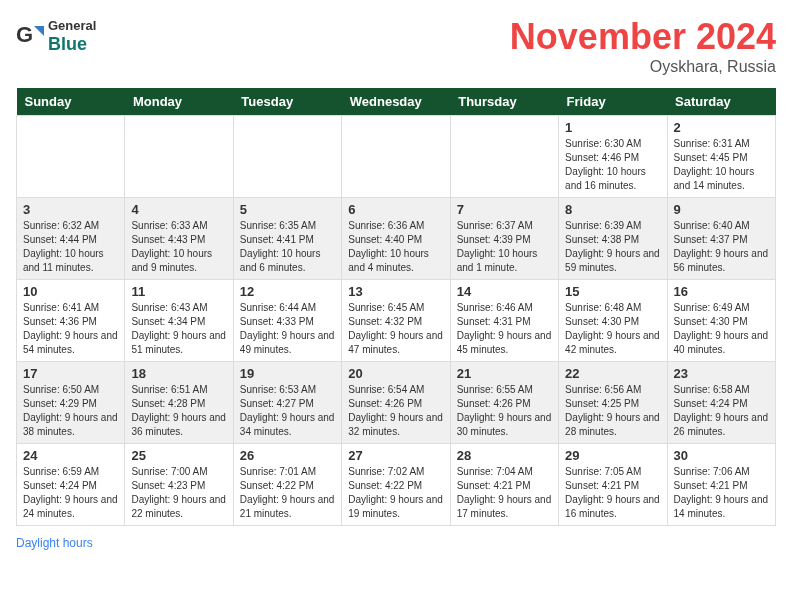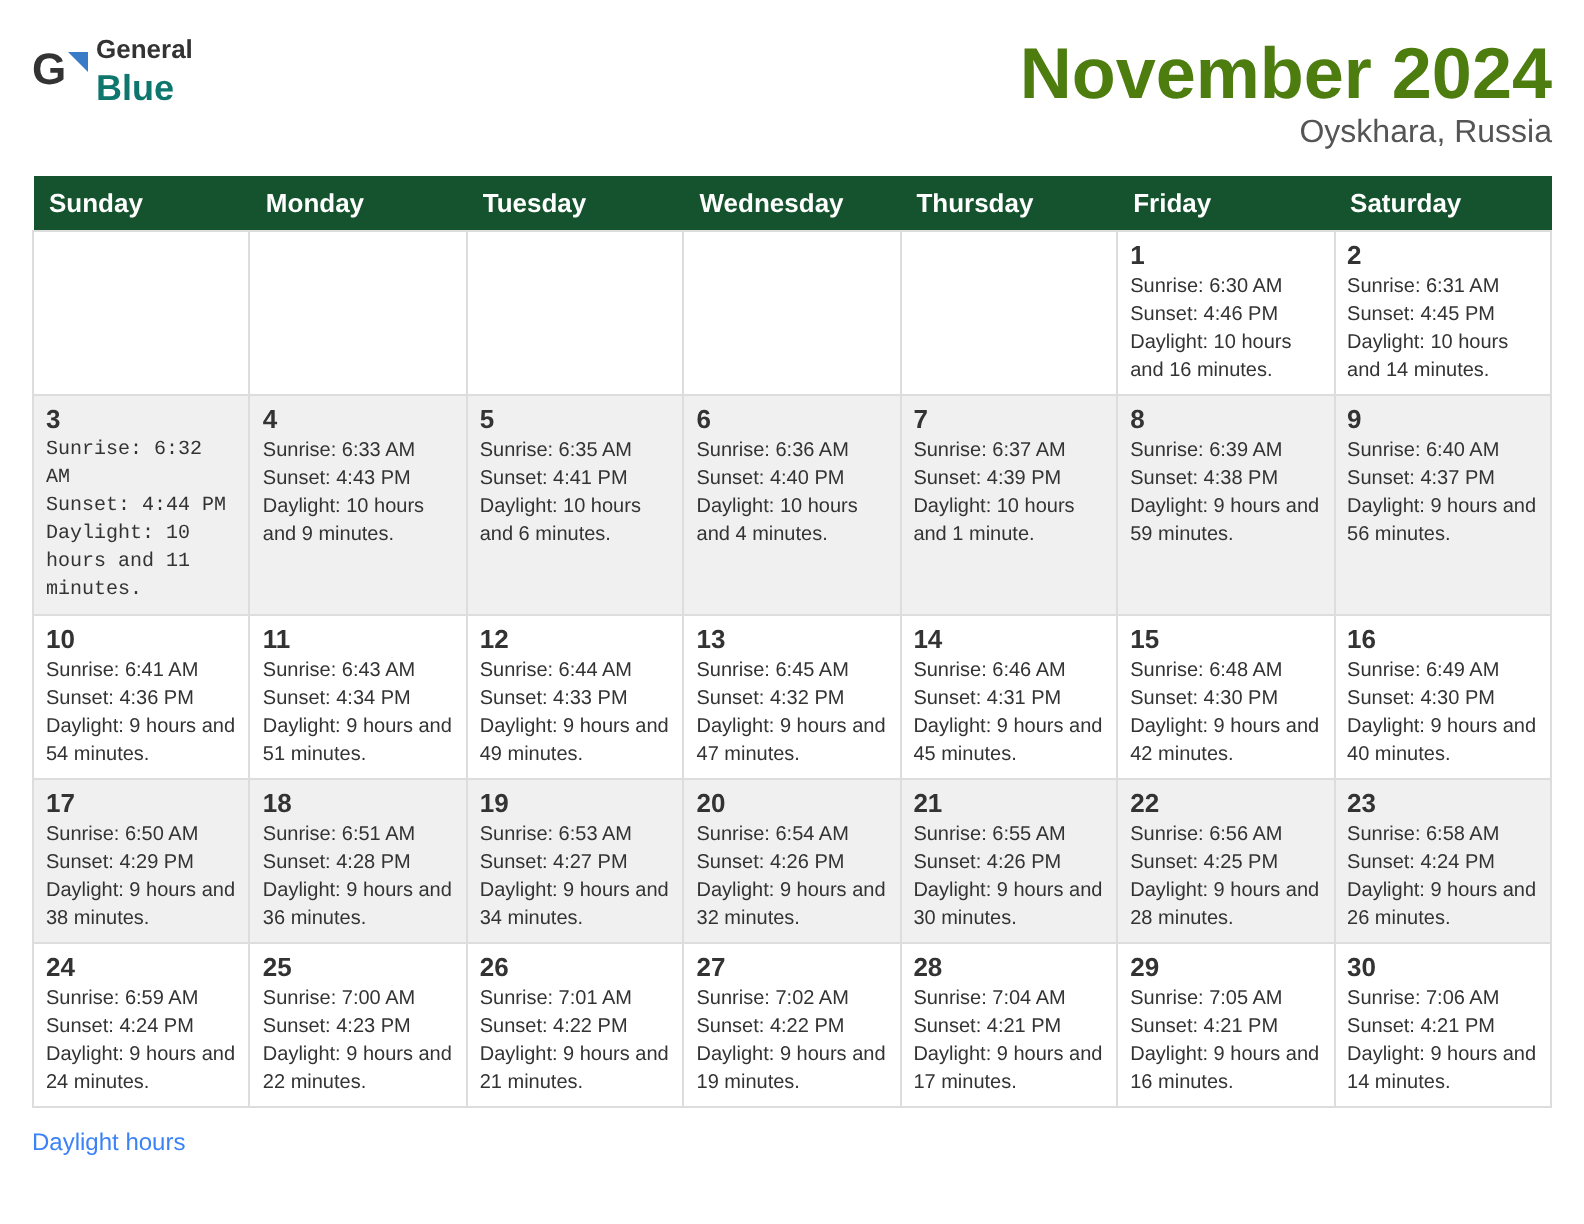--- a/index.html
+++ b/index.html
@@ -24,21 +24,21 @@
     .logo-icon {
       width: 28px;
       height: 28px;
     }
     .title-area {
       text-align: right;
     }
     .month-title {
       font-size: 36px;
       font-weight: bold;
-      color: #4d7c0f;
+      color: #ef4444;
     }
     .location-title {
       font-size: 16px;
       color: #555;
     }
     table {
       width: 100%;
       border-collapse: collapse;
       table-layout: fixed;
     }
@@ -132,21 +132,21 @@
         <td>
           <span class="day-num">2</span>
           <div class="day-info" style="white-space: pre-line;">Sunrise: 6:31 AM
 Sunset: 4:45 PM
 Daylight: 10 hours and 14 minutes.</div>
         </td>
       </tr>
       <tr>
         <td>
           <span class="day-num">3</span>
-          <div class="day-info" style="white-space: pre-line; font-family: Liberation Mono, monospace;">Sunrise: 6:32 AM
+          <div class="day-info" style="white-space: pre-line;">Sunrise: 6:32 AM
 Sunset: 4:44 PM
 Daylight: 10 hours and 11 minutes.</div>
         </td>
         <td>
           <span class="day-num">4</span>
           <div class="day-info" style="white-space: pre-line;">Sunrise: 6:33 AM
 Sunset: 4:43 PM
 Daylight: 10 hours and 9 minutes.</div>
         </td>
         <td>

